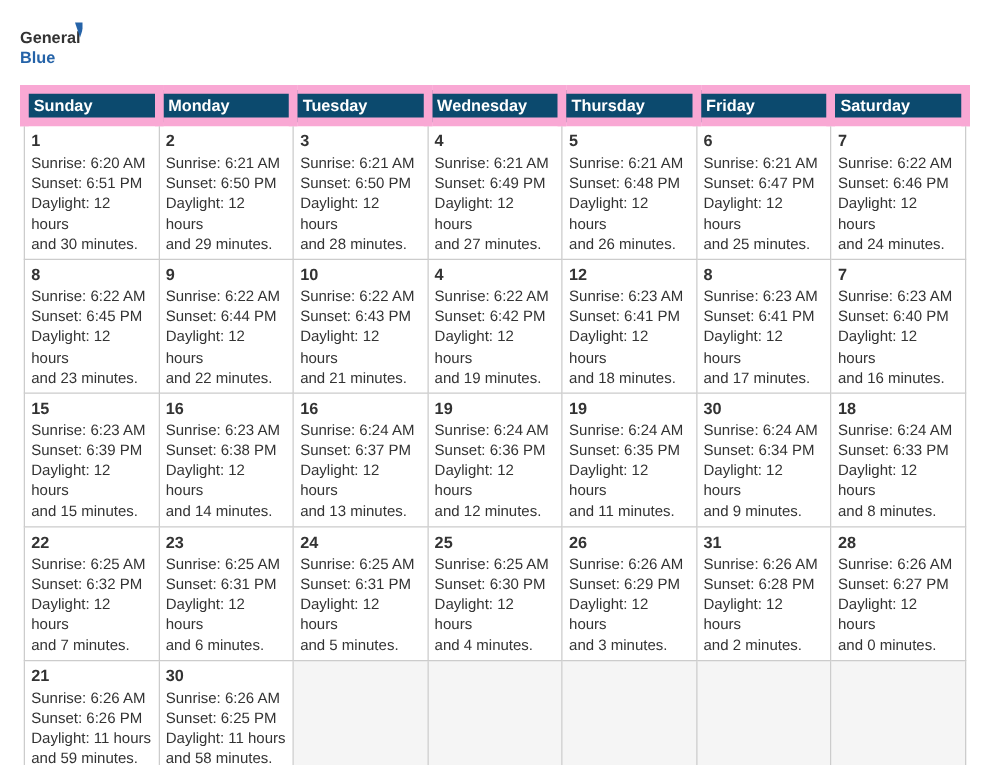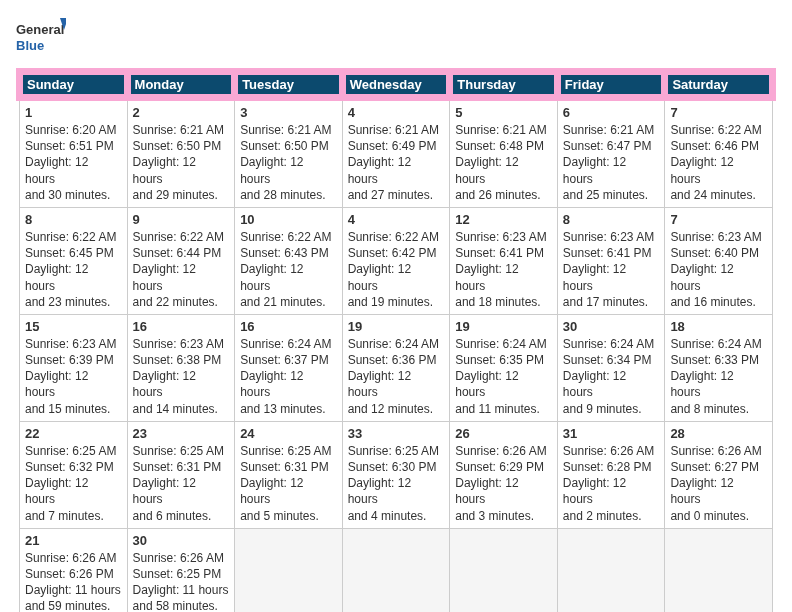--- a/index.html
+++ b/index.html
@@ -268,21 +268,21 @@
 and 6 minutes.</div>
         </td>
         <td>
           <span class="day-num">24</span>
           <div class="cell-text" style="white-space: pre-line;">Sunrise: 6:25 AM
 Sunset: 6:31 PM
 Daylight: 12 hours
 and 5 minutes.</div>
         </td>
         <td>
-          <span class="day-num">33</span>
+          <span class="day-num">25</span>
           <div class="cell-text" style="white-space: pre-line;">Sunrise: 6:25 AM
 Sunset: 6:30 PM
 Daylight: 12 hours
 and 4 minutes.</div>
         </td>
         <td>
           <span class="day-num">26</span>
           <div class="cell-text" style="white-space: pre-line;">Sunrise: 6:26 AM
 Sunset: 6:29 PM
 Daylight: 12 hours

